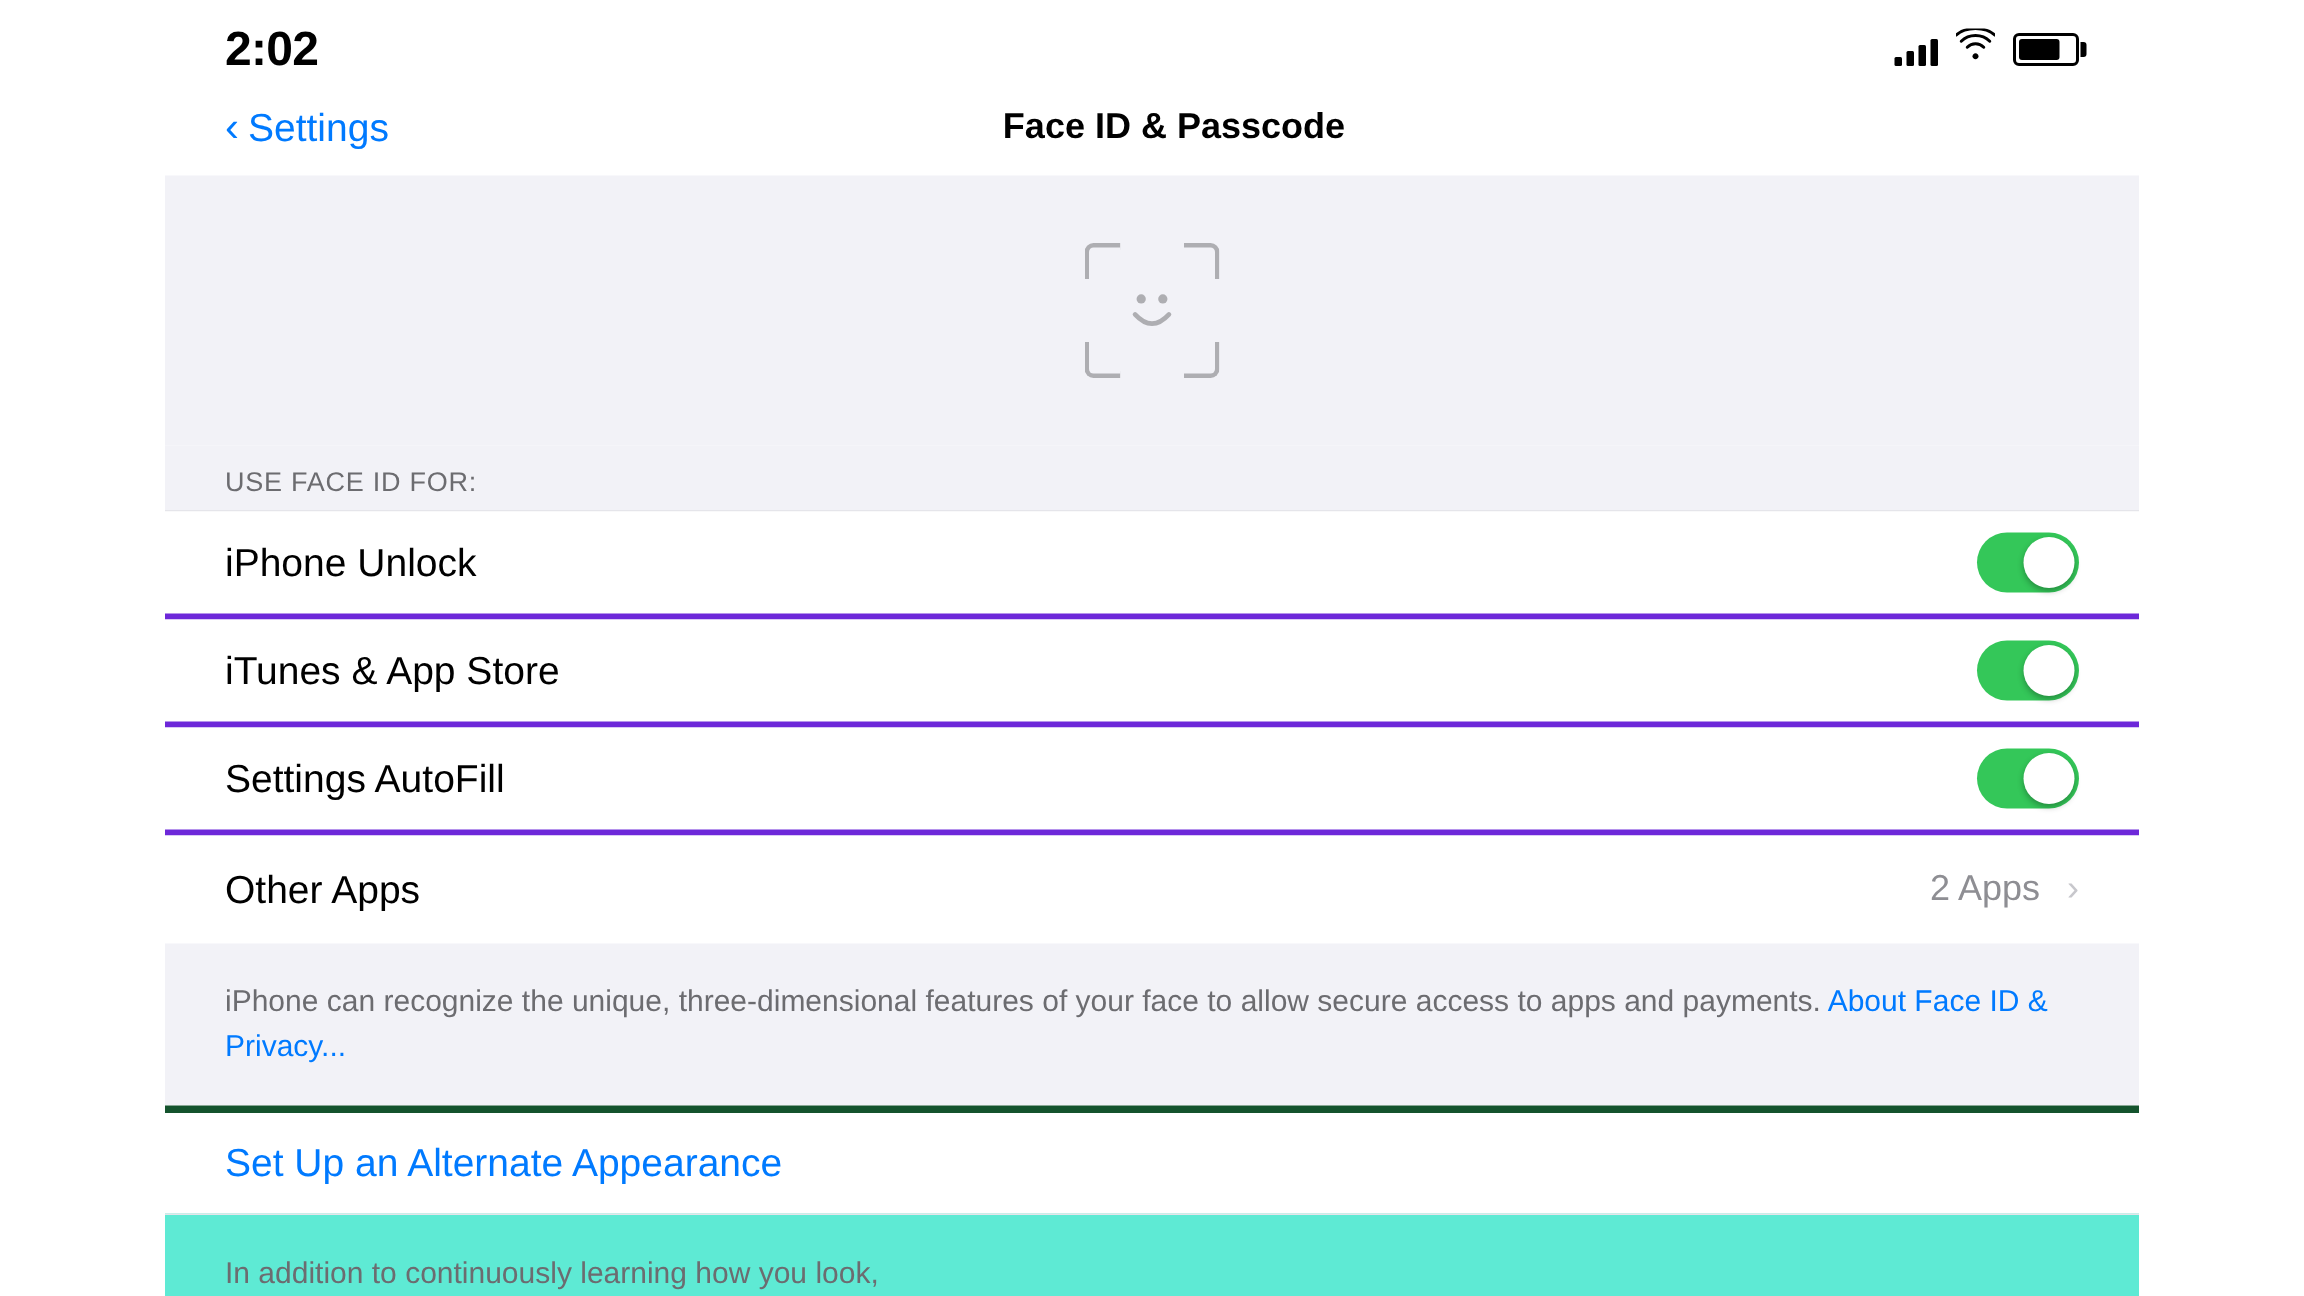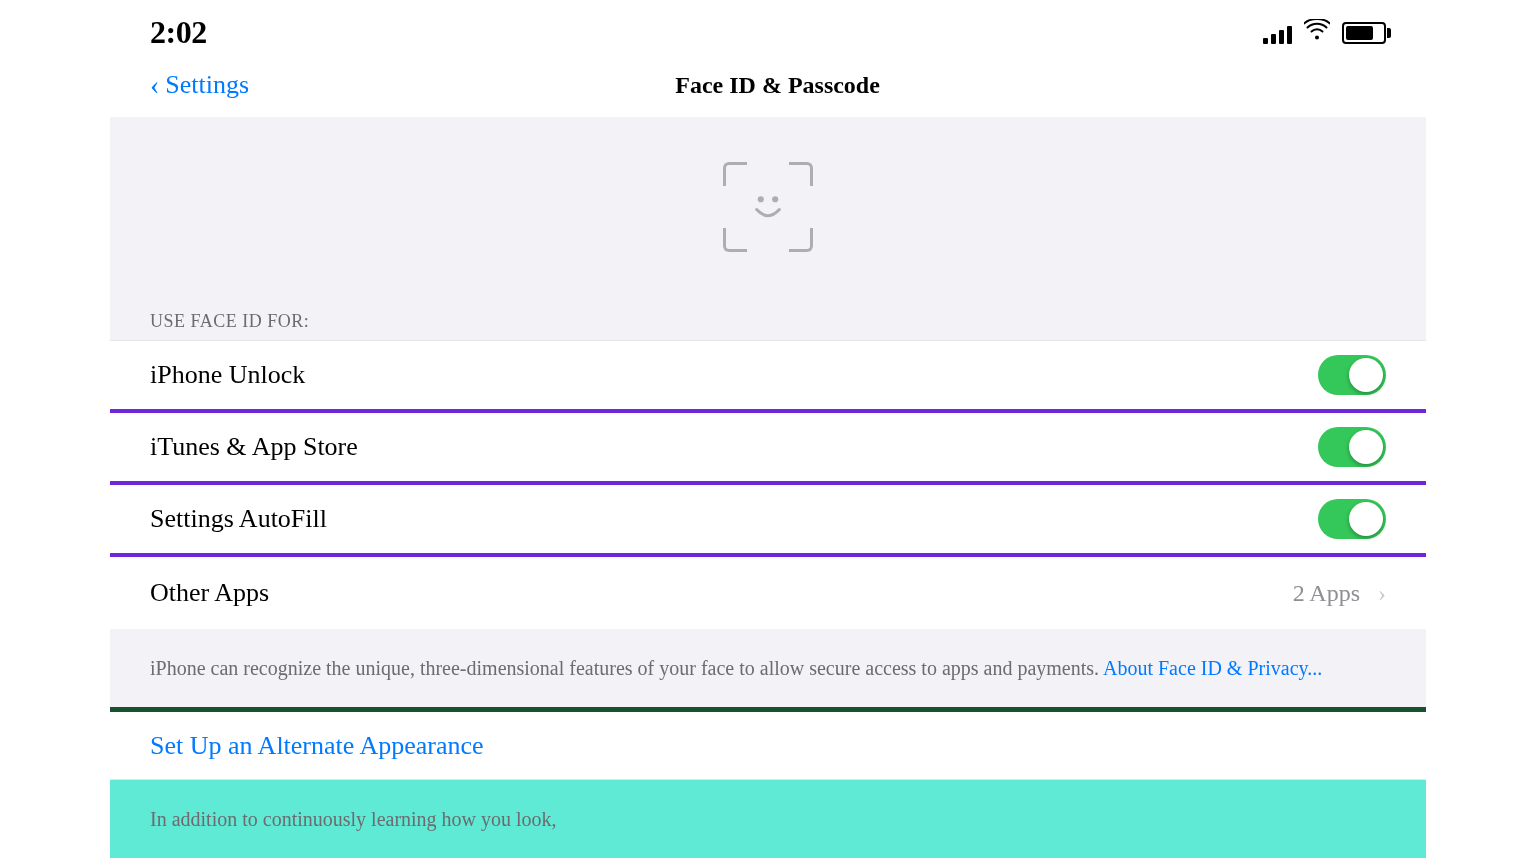--- a/index.html
+++ b/index.html
@@ -18,21 +18,20 @@
       justify-content: center;
       align-items: flex-start;
     }
 
     .phone-screen {
       width: 1316px;
       height: 864px;
       background: #ffffff;
       position: relative;
       overflow: hidden;
-      font-family: Liberation Serif, serif;
     }
 
     
     .status-bar {
       display: flex;
       justify-content: space-between;
       align-items: center;
       padding: 14px 40px 8px 40px;
       background: #ffffff;
     }

